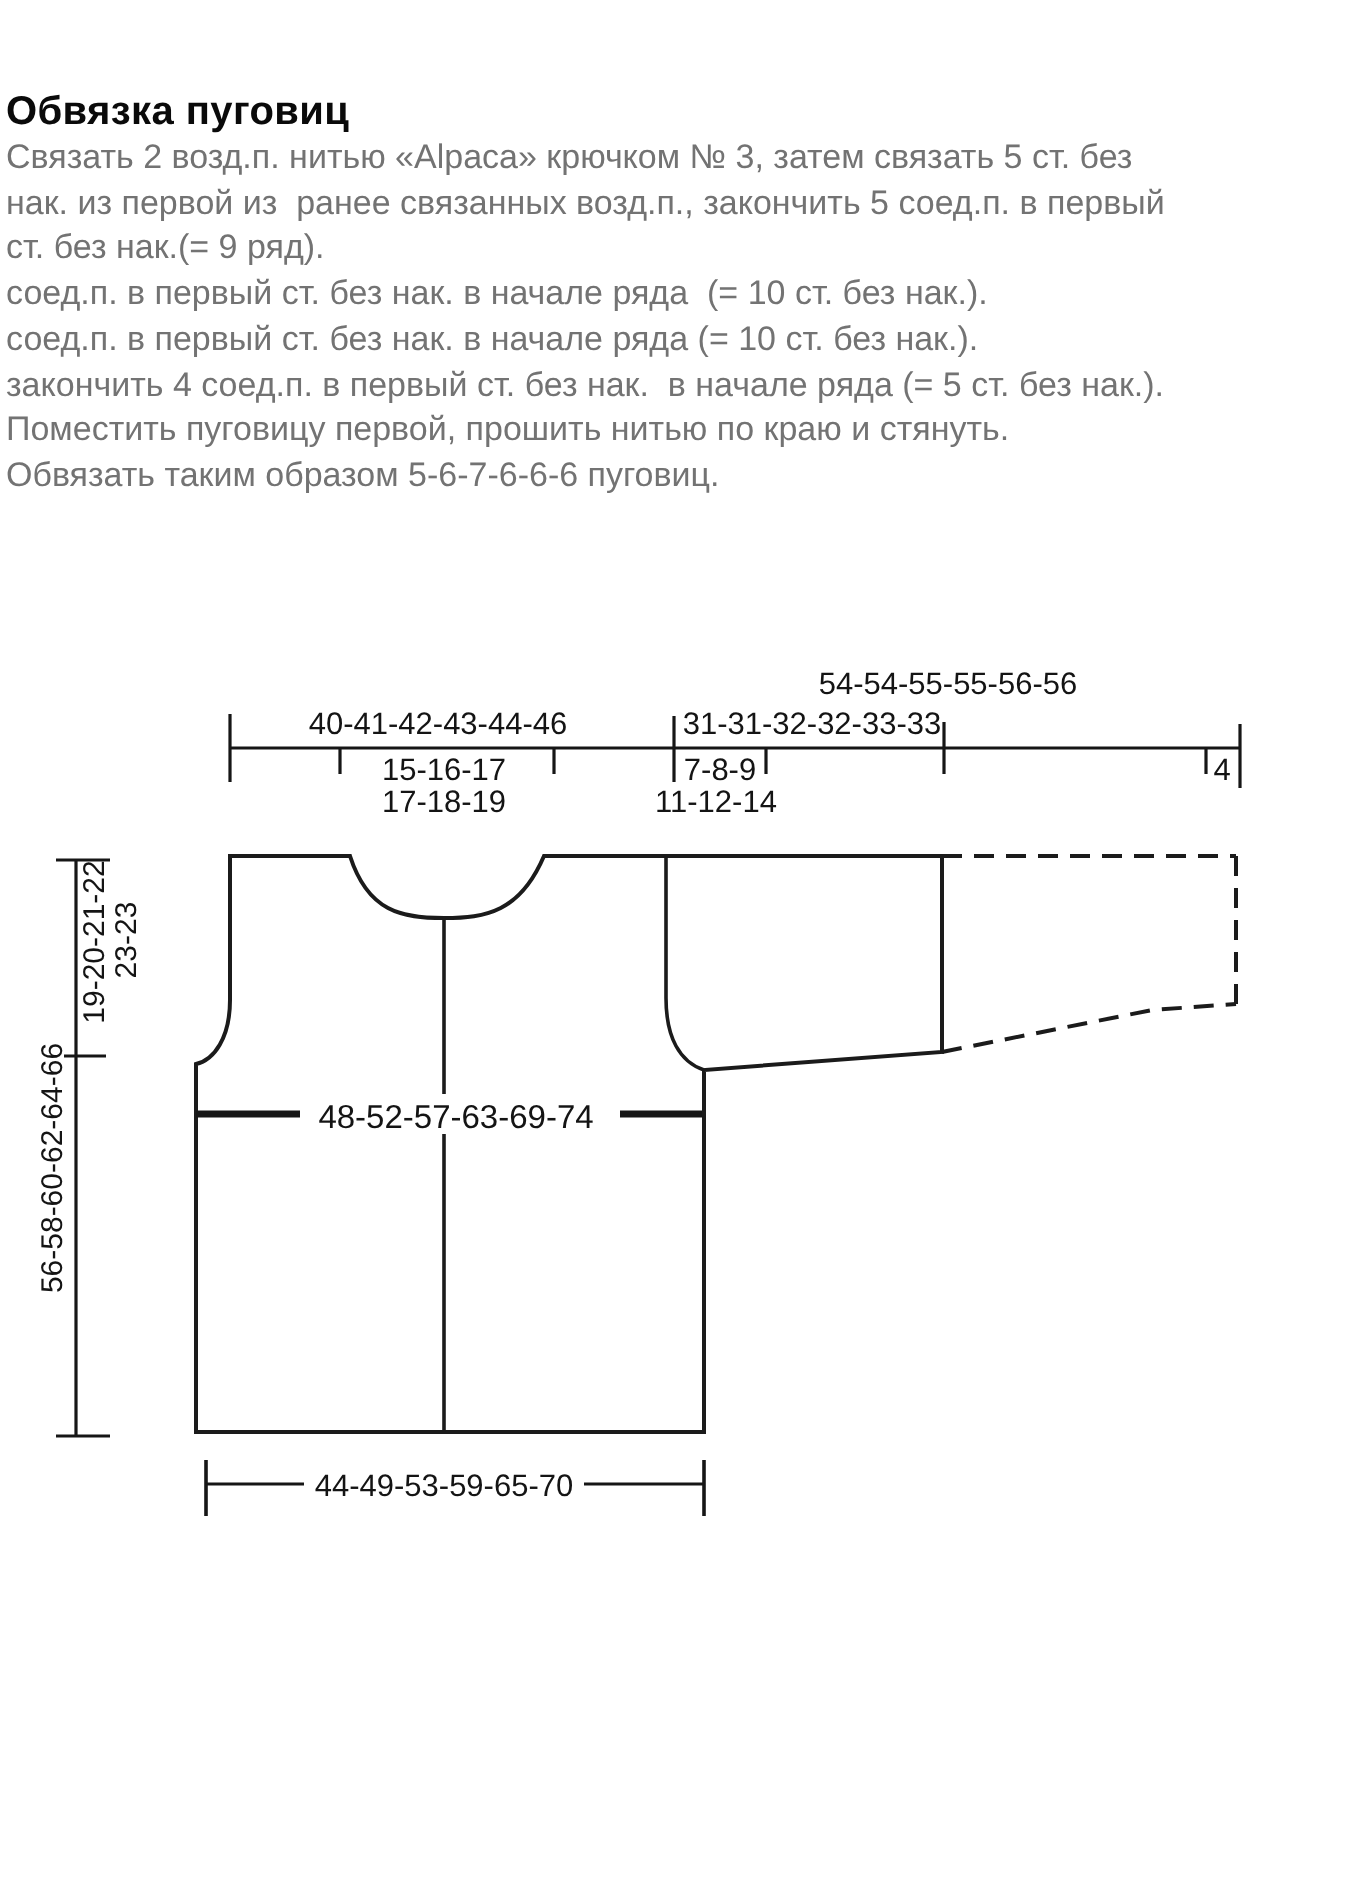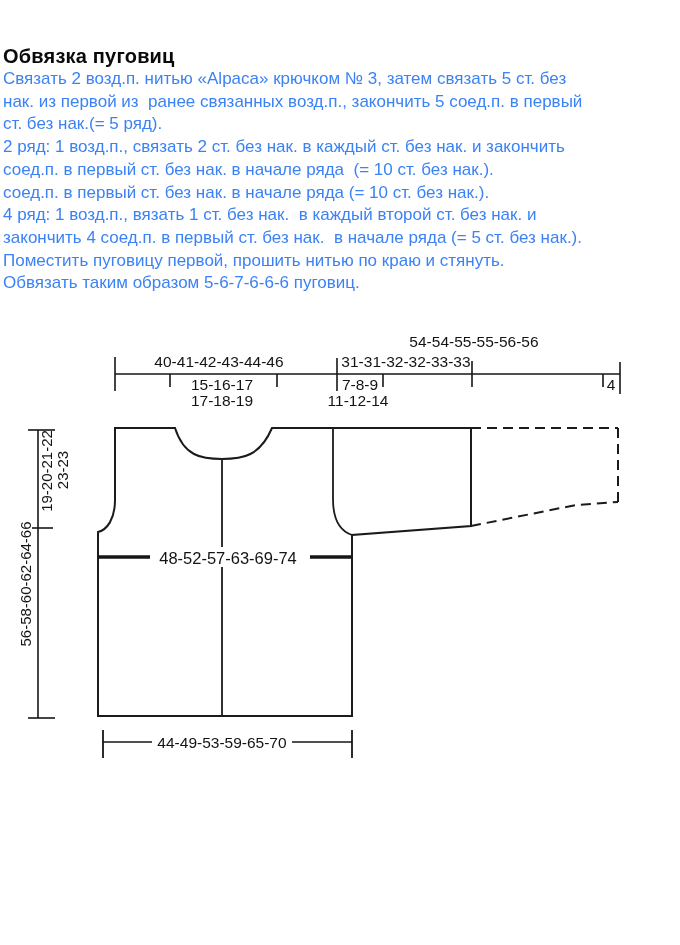--- a/index.html
+++ b/index.html
@@ -21,21 +21,21 @@
     line-height: 23px;
     letter-spacing: 0.2px;
     white-space: pre;
     color: #0a0a0a;
     margin-top: 32px;
   }
   .doc-line {
     font-size: 17px;
     line-height: 22.7px;
     white-space: pre;
-    color: #3b82f6;
+    color: #737373;
   }
   .diagram-layer {
     position: absolute;
     left: 0; top: 0; width: 680px; height: 945px;
   }
   svg text {
     font-family: "Liberation Sans", sans-serif;
     fill: #141414;
   }
   .lbl   { font-size: 15.5px; }
@@ -43,25 +43,23 @@
   .lbl-chest { font-size: 16.5px; }
   .lbl-hem   { font-size: 15.5px; }
 </style>
 </head>
 <body>
 
 <div class="text-block">
   <div class="doc-title">Обвязка пуговиц</div>
   <div class="doc-line">Связать 2 возд.п. нитью «Alpaca» крючком № 3, затем связать 5 ст. без</div>
   <div class="doc-line">нак. из первой из  ранее связанных возд.п., закончить 5 соед.п. в первый</div>
-  <div class="doc-line">ст. без нак.(= 5 ряд).</div>
-  <div class="doc-line">2 ряд: 1 возд.п., связать 2 ст. без нак. в каждый ст. без нак. и закончить</div>
+  <div class="doc-line">ст. без нак.(= 9 ряд).</div>
   <div class="doc-line">соед.п. в первый ст. без нак. в начале ряда  (= 10 ст. без нак.).</div>
   <div class="doc-line">соед.п. в первый ст. без нак. в начале ряда (= 10 ст. без нак.).</div>
-  <div class="doc-line">4 ряд: 1 возд.п., вязать 1 ст. без нак.  в каждый второй ст. без нак. и</div>
   <div class="doc-line">закончить 4 соед.п. в первый ст. без нак.  в начале ряда (= 5 ст. без нак.).</div>
   <div class="doc-line">Поместить пуговицу первой, прошить нитью по краю и стянуть.</div>
   <div class="doc-line">Обвязать таким образом 5-6-7-6-6-6 пуговиц.</div>
 </div>
 
 <svg class="diagram-layer" viewBox="0 0 680 945" xmlns="http://www.w3.org/2000/svg">
 
   <g stroke="#161616" stroke-width="1.6" fill="none">
     <path d="M 115,374 H 620"></path>
     <path d="M 115,357 V 391"></path>

